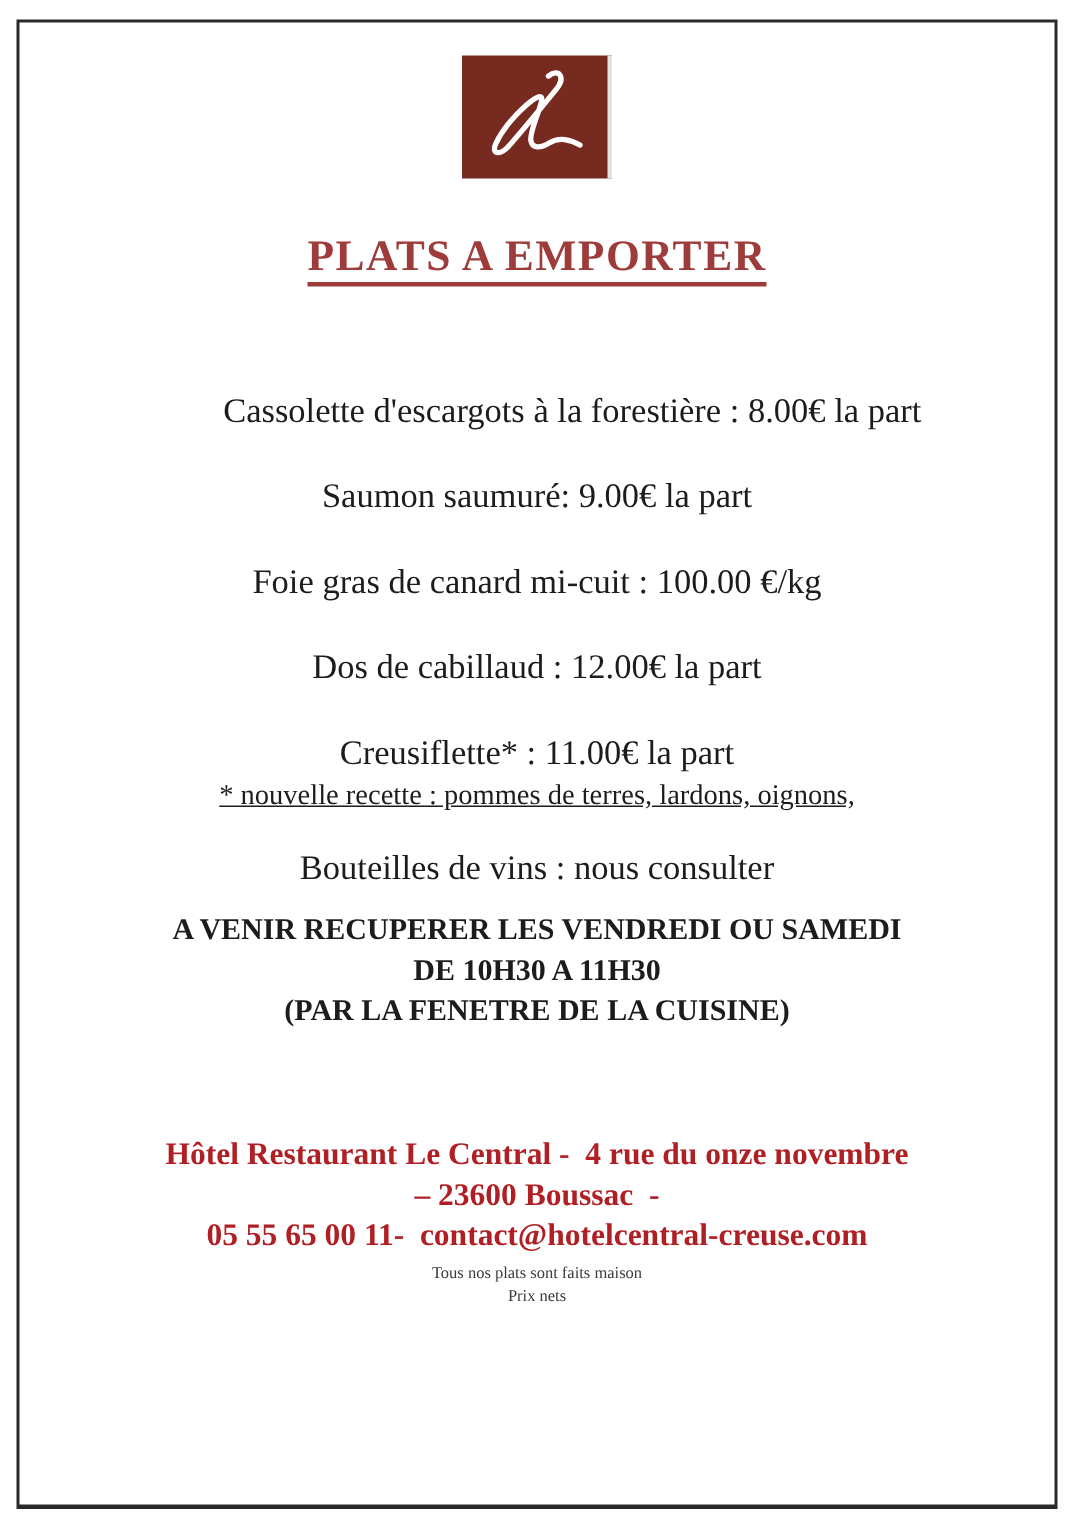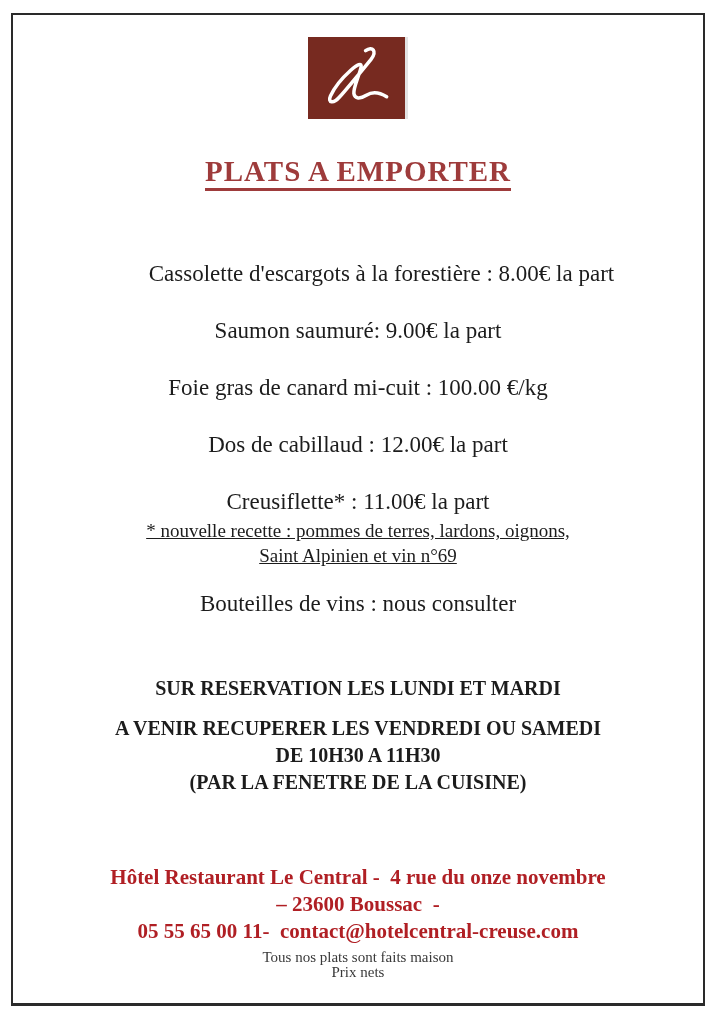--- a/index.html
+++ b/index.html
@@ -66,21 +66,21 @@
   .pk-group { margin-top: 13px; }
   .contact {
     font-weight: bold;
     font-size: 21px;
     line-height: 27px;
     color: #b01f24;
     white-space: pre-wrap;
   }
   .ct-first { margin-top: 68px; text-align: center; }
   .footnote {
-    font-size: 15px;
+    font-size: 11px;
     line-height: 15px;
     color: #3a3a3a;
   }
   .fn-first { margin-top: 5px; }
 </style>
 </head>
 <body>
 
 <div class="frame"></div>
 
@@ -98,25 +98,23 @@
     <span>PLATS A EMPORTER</span>
   </div>
 
   <div class="menu-item mi-first">Cassolette d'escargots à la forestière : 8.00€ la part</div>
   <div class="menu-item mi-next">Saumon saumuré: 9.00€ la part</div>
   <div class="menu-item mi-next">Foie gras de canard mi-cuit : 100.00 €/kg</div>
   <div class="menu-item mi-next">Dos de cabillaud : 12.00€ la part</div>
   <div class="menu-item mi-next">Creusiflette* : 11.00€ la part</div>
   <div class="note">
     <div>* nouvelle recette : pommes de terres, lardons, oignons,</div>
-    <div>Saint Alpinien et vin n°69</div>
   </div>
   <div class="menu-item mi-last">Bouteilles de vins : nous consulter</div>
 
-  <div class="pickup pk-first">SUR RESERVATION LES LUNDI ET MARDI</div>
   <div class="pk-group">
     <div class="pickup">A VENIR RECUPERER LES VENDREDI OU SAMEDI</div>
     <div class="pickup">DE 10H30 A 11H30</div>
     <div class="pickup">(PAR LA FENETRE DE LA CUISINE)</div>
   </div>
 
   <div>
     <div class="contact ct-first">Hôtel Restaurant Le Central -  4 rue du onze novembre</div>
     <div class="contact">– 23600 Boussac  -</div>
     <div class="contact">05 55 65 00 11-  contact@hotelcentral-creuse.com</div>

